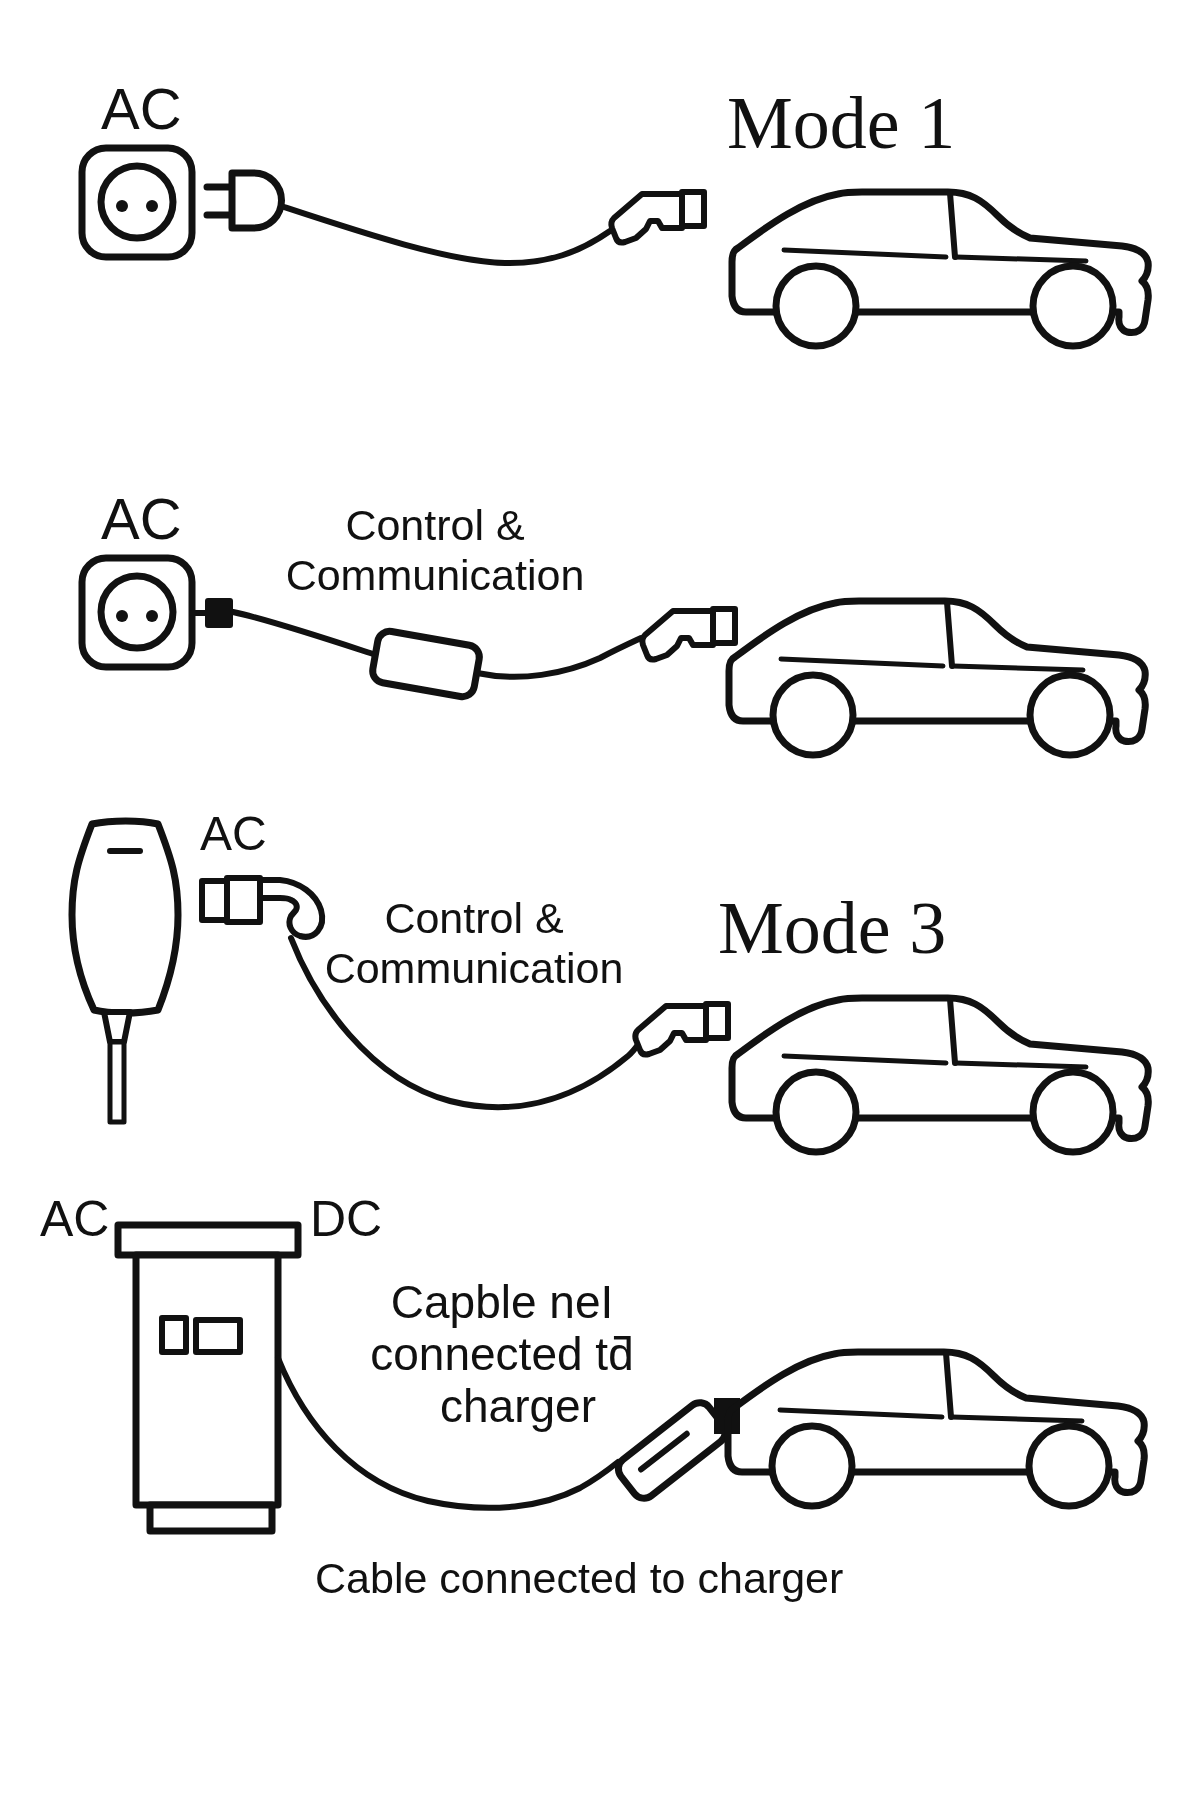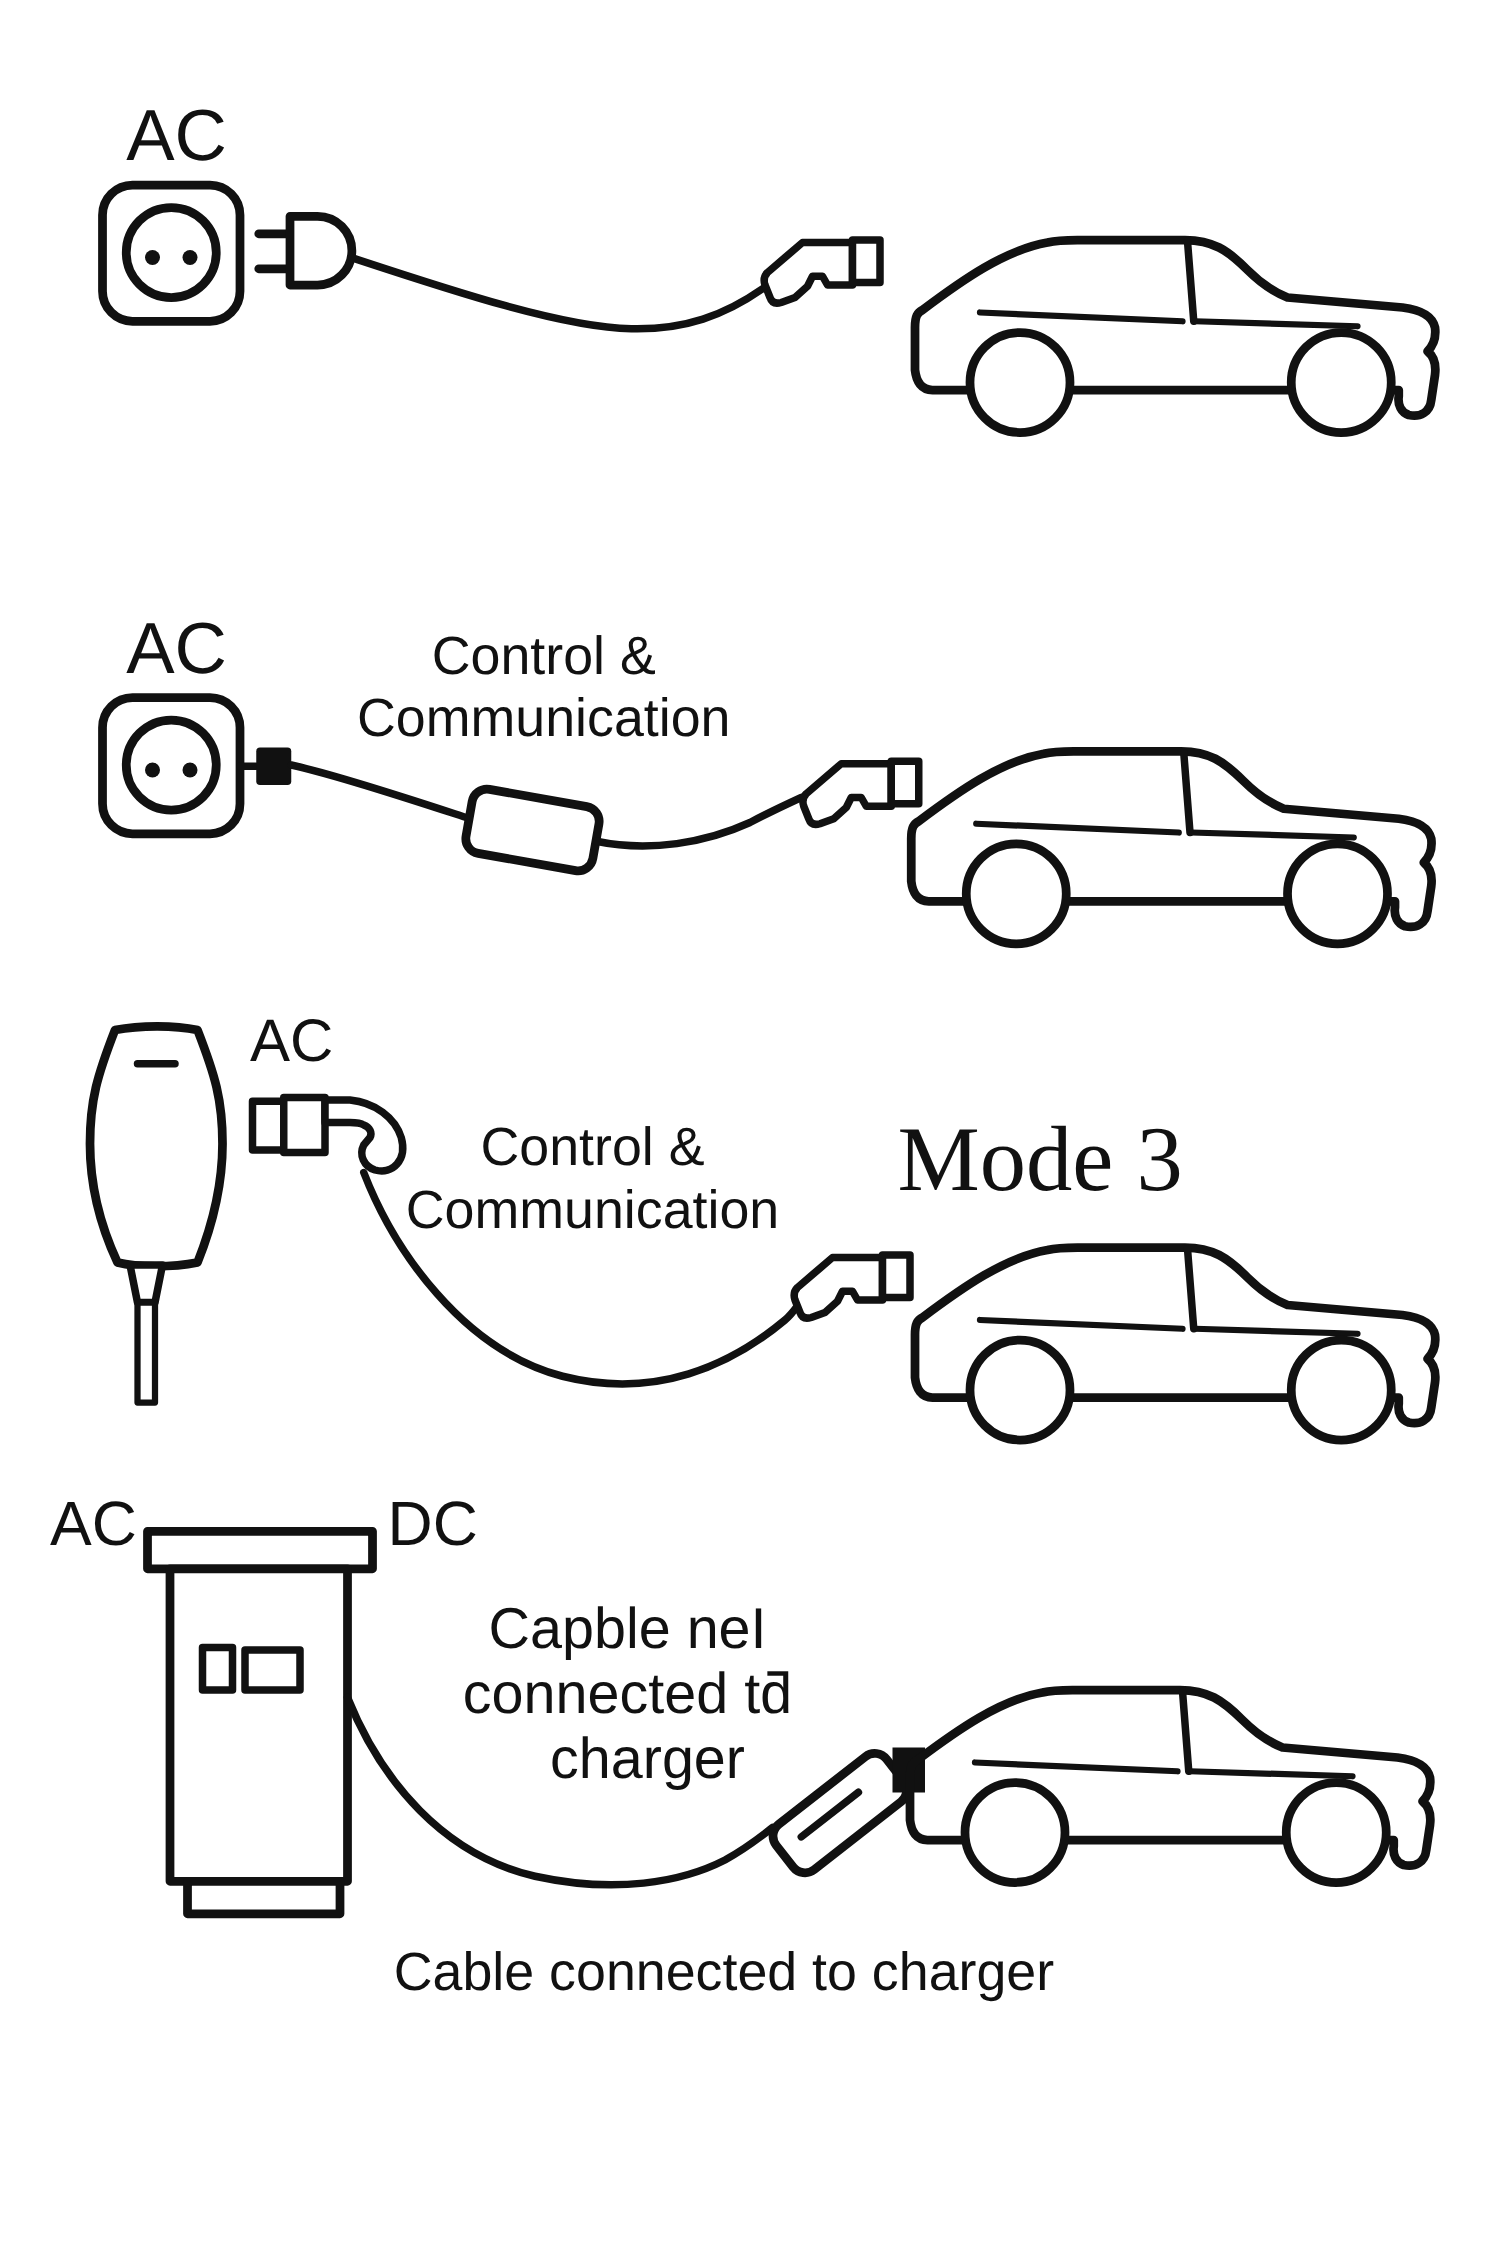--- a/index.html
+++ b/index.html
@@ -113,20 +113,21 @@
       <g>
         <rect x="-112" y="-23" width="112" height="46" rx="12" transform="translate(716,1416) rotate(-38)" stroke="#111" stroke-width="7" fill="#fff"></rect>
         <path d="M -92,-4 L -34,-4" transform="translate(716,1416) rotate(-38)" stroke="#111" stroke-width="6" stroke-linecap="round"></path>
         <rect x="714" y="1398" width="26" height="36" fill="#111"></rect>
       </g>
       <use href="#car" transform="translate(726,1348)"></use>
     </g>
   </svg>
 
   <div class="label ac-label" style="left:101px;top:80px;">AC</div>
+  <div class="mode-title" style="left:727px;top:86px;">Mode 1</div>
 
   <div class="label ac-label" style="left:101px;top:490px;">AC</div>
   <div class="annot" style="left:435px;top:500px;">Control &amp;</div>
   <div class="annot" style="left:435px;top:550px;">Communication</div>
 
   <div class="label ac-label-sm" style="left:200px;top:810px;">AC</div>
   <div class="annot" style="left:474px;top:893px;">Control &amp;</div>
   <div class="annot" style="left:474px;top:943px;">Communication</div>
   <div class="mode-title" style="left:718px;top:891px;">Mode 3</div>
 

